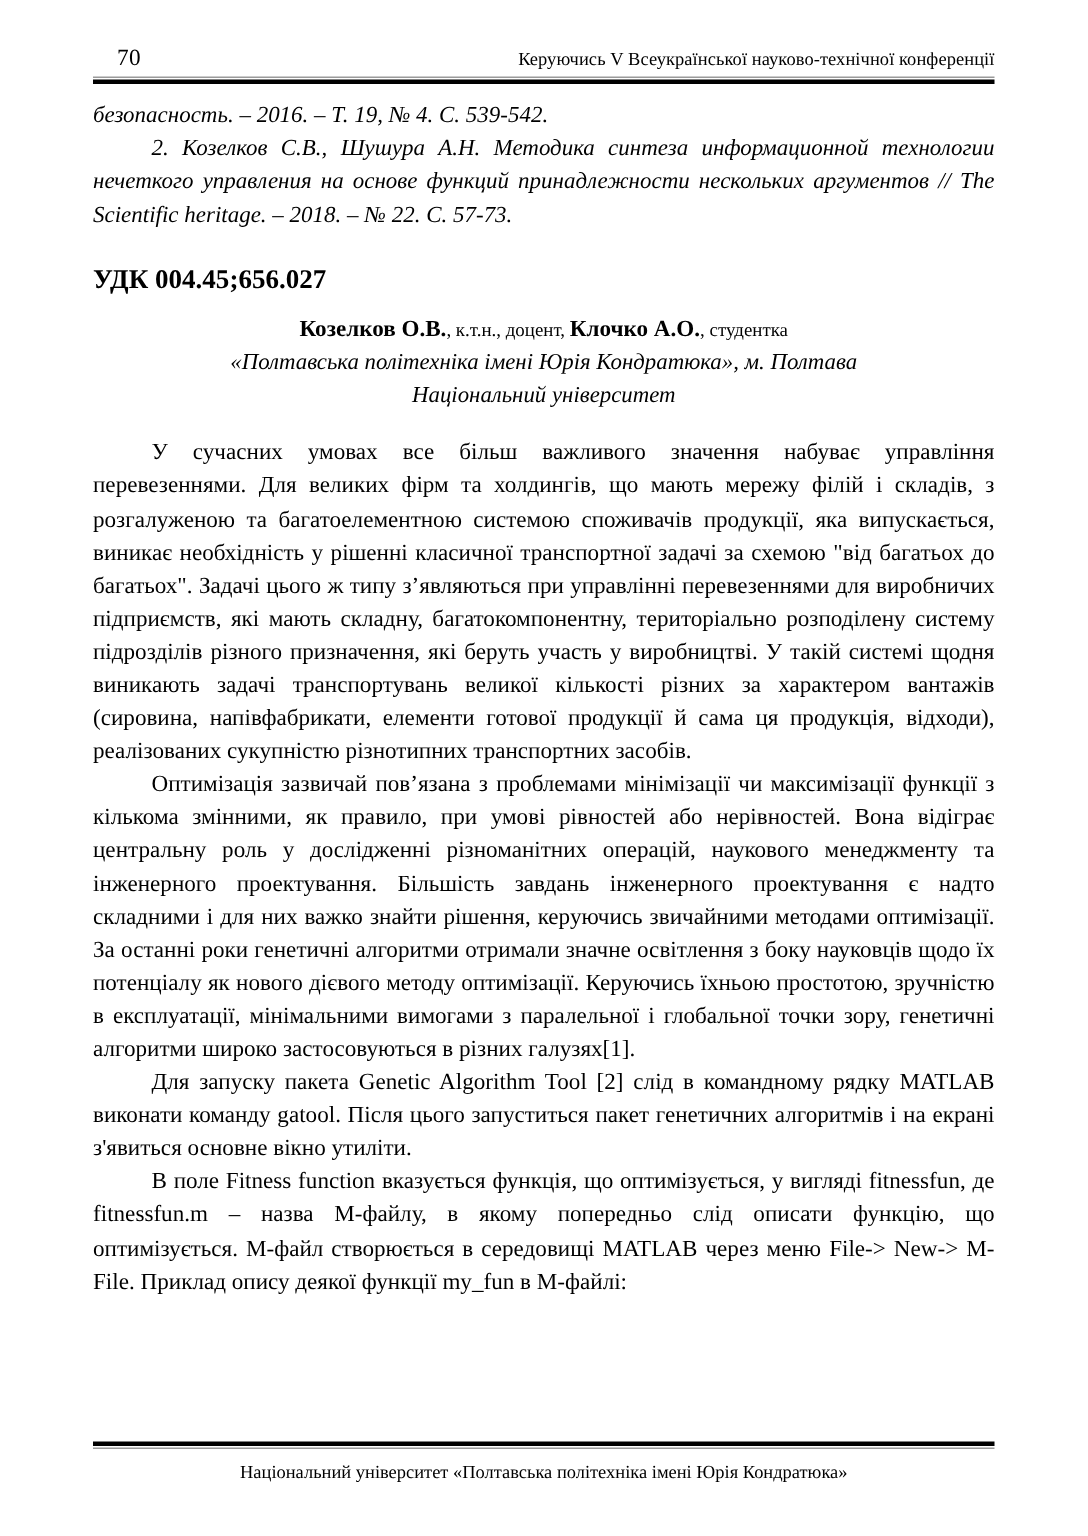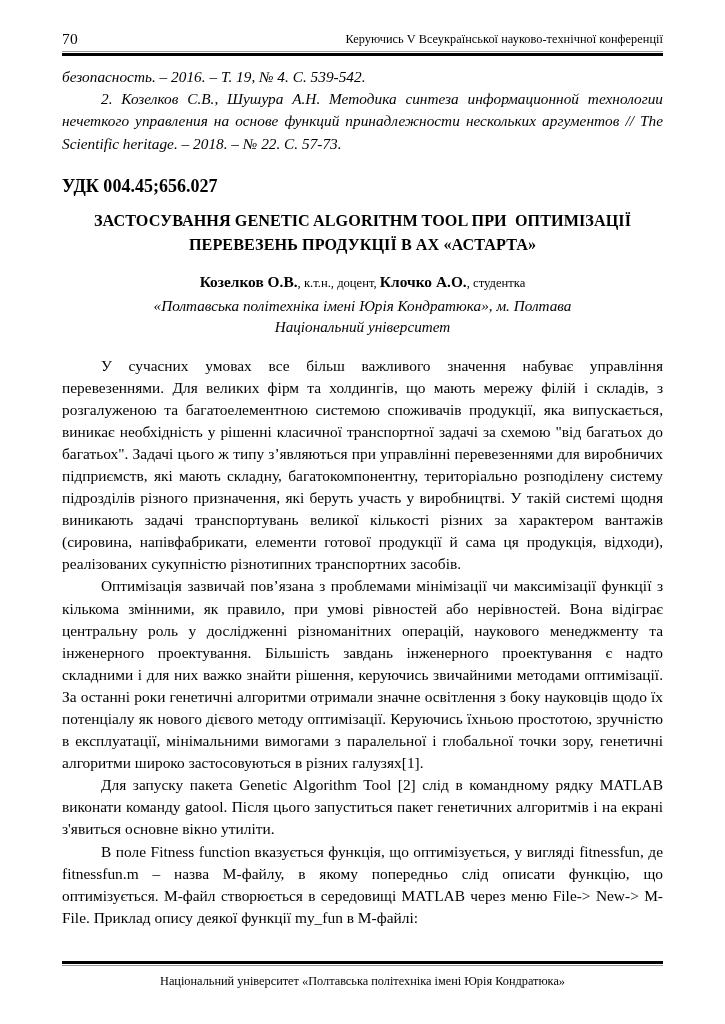--- a/index.html
+++ b/index.html
@@ -26,21 +26,21 @@
   
   .running-head {
     position: absolute;
     top: 29px;
     left: 0;
     width: 601px;
     height: 20px;
   }
   .folio {
     position: absolute;
-    left: 0;
+    left: 16px;
     top: 0;
     font-size: 15.5px;
     line-height: 20px;
     letter-spacing: 0.2px;
   }
   .head-title {
     position: absolute;
     right: 0;
     top: 1px;
     font-size: 12.3px;
@@ -178,21 +178,20 @@
     <div class="thick"></div>
   </div>
 
   <div class="content">
 
     <p class="ref ref-first">безопасность. – 2016. – Т. 19, № 4. С. 539-542.</p>
     <p class="ref ref-cont">2. Козелков С.В., Шушура А.Н. Методика синтеза информационной технологии нечеткого управления на основе функций принадлежности нескольких аргументов // The Scientific heritage. – 2018. – № 22. С. 57-73.</p>
 
     <p class="udk">УДК 004.45;656.027</p>
 
-    <p class="title">ЗАСТОСУВАННЯ GENETIC ALGORITHM TOOL ПРИ  ОПТИМІЗАЦІЇ ПЕРЕВЕЗЕНЬ ПРОДУКЦІЇ В АХ «АСТАРТА»</p>
 
     <p class="authors"><span class="nm">Козелков О.В.</span><span class="deg">, к.т.н., доцент, </span><span class="nm">Клочко А.О.</span><span class="deg">, студентка</span></p>
 
     <p class="affil">«Полтавська політехніка імені Юрія Кондратюка», м. Полтава</p>
     <p class="affil">Національний університет</p>
 
 
     <p class="body-p body-first">У сучасних умовах все більш важливого значення набуває управління перевезеннями. Для великих фірм та холдингів, що мають мережу філій і складів, з розгалуженою та багатоелементною системою споживачів продукції, яка випускається, виникає необхідність у рішенні класичної транспортної задачі за схемою "від багатьох до багатьох". Задачі цього ж типу з’являються при управлінні перевезеннями для виробничих підприємств, які мають складну, багатокомпонентну, територіально розподілену систему підрозділів різного призначення, які беруть участь у виробництві. У такій системі щодня виникають задачі транспортувань великої кількості різних за характером вантажів (сировина, напівфабрикати, елементи готової продукції й сама ця продукція, відходи), реалізованих сукупністю різнотипних транспортних засобів.</p>
     <p class="body-p">Оптимізація зазвичай пов’язана з проблемами мінімізації чи максимізації функції з кількома змінними, як правило, при умові рівностей або нерівностей. Вона відіграє центральну роль у дослідженні різноманітних операцій, наукового менеджменту та інженерного проектування. Більшість завдань інженерного проектування є надто складними і для них важко знайти рішення, керуючись звичайними методами оптимізації. За останні роки генетичні алгоритми отримали значне освітлення з боку науковців щодо їх потенціалу як нового дієвого методу оптимізації. Керуючись їхньою простотою, зручністю в експлуатації, мінімальними вимогами з паралельної і глобальної точки зору, генетичні алгоритми широко застосовуються в різних галузях[1].</p>
     <p class="body-p">Для запуску пакета Genetic Algorithm Tool [2] слід в командному рядку MATLAB виконати команду gatool. Після цього запуститься пакет генетичних алгоритмів і на екрані з'явиться основне вікно утиліти.</p>

